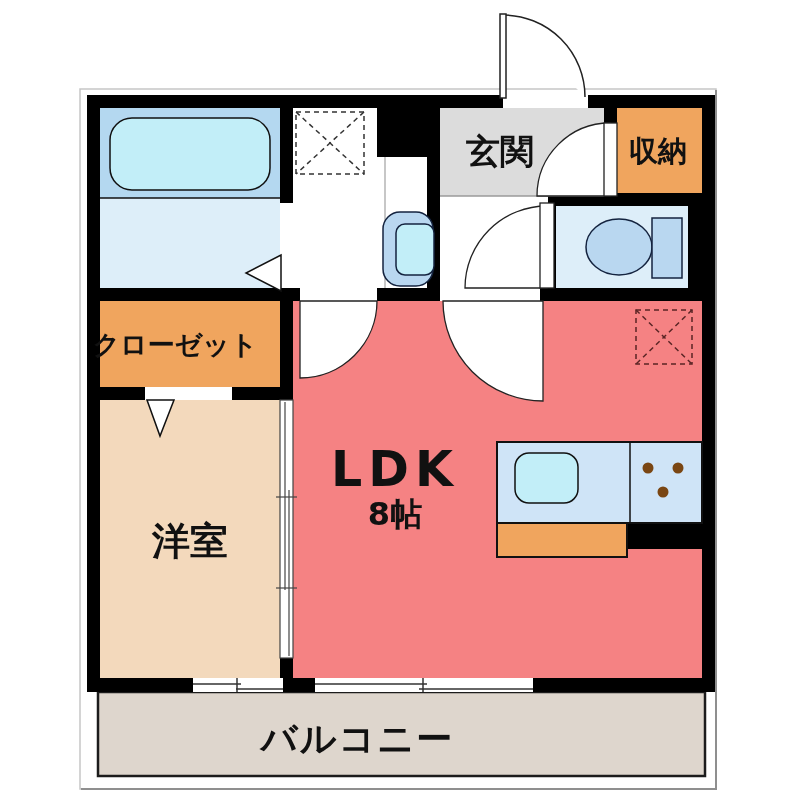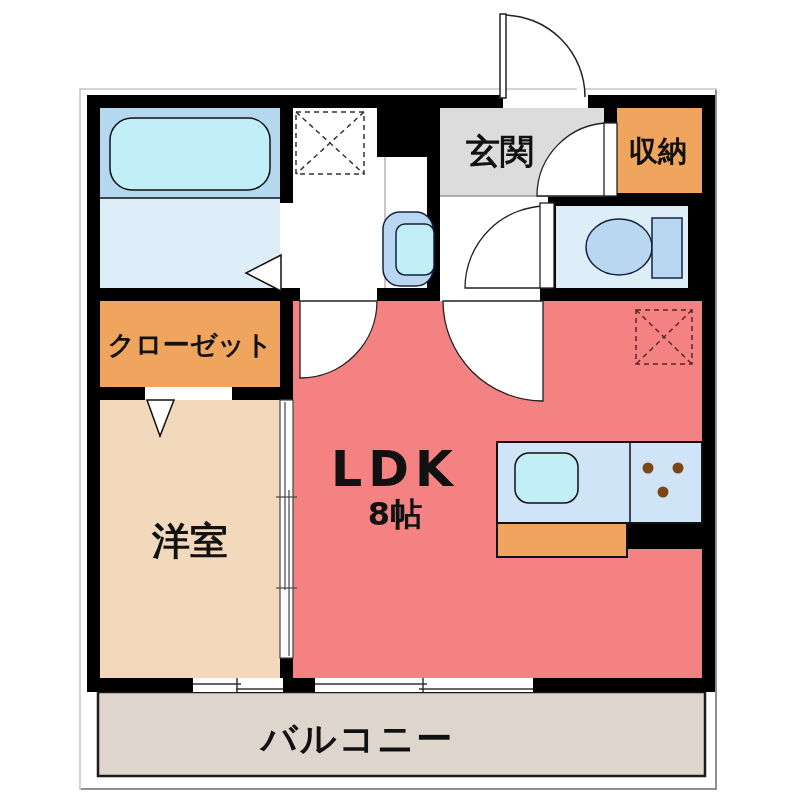--- a/index.html
+++ b/index.html
@@ -14,21 +14,21 @@
   .label{
     position:absolute;
     display:flex;align-items:center;justify-content:center;
     color:#111;font-weight:800;text-align:center;
     white-space:nowrap;line-height:1.15;
     pointer-events:none;
   }
   .label .sub{display:block;}
   .lbl-genkan{left:440px;top:130px;width:120px;height:44px;font-size:34px;}
   .lbl-shuno{left:612px;top:134px;width:92px;height:36px;font-size:29px;}
-  .lbl-closet{left:100px;top:326px;width:180px;height:38px;font-size:27px;}
+  .lbl-closet{left:85px;top:326px;width:180px;height:38px;font-size:27px;}
   .lbl-yoshitsu{left:100px;top:492px;width:180px;height:100px;font-size:38px;flex-direction:row;gap:8px;}
   .lbl-ldk{left:300px;top:448px;width:190px;height:44px;font-size:49px;letter-spacing:6px;}
   .lbl-ldk8{left:300px;top:494px;width:190px;height:40px;font-size:32px;}
   .lbl-balcony{left:98px;top:714px;width:519px;height:50px;font-size:36px;letter-spacing:2px;}
 </style>
 </head>
 <body>
 
 <div class="plan">
   <svg width="800" height="800" viewBox="0 0 800 800">

